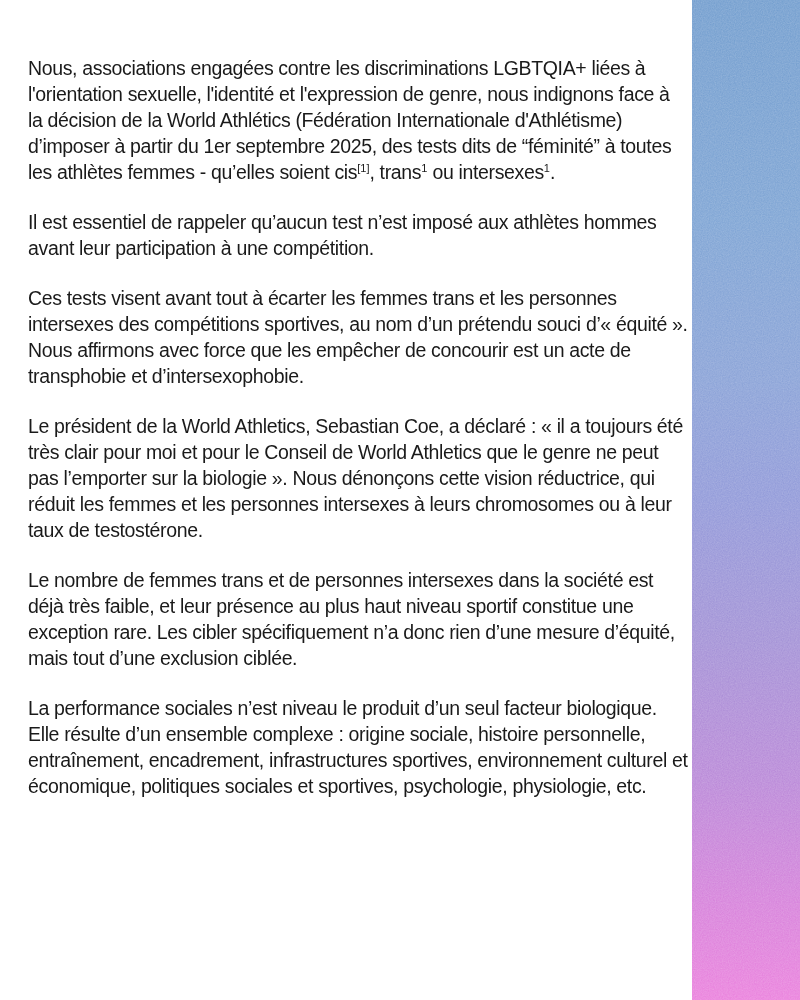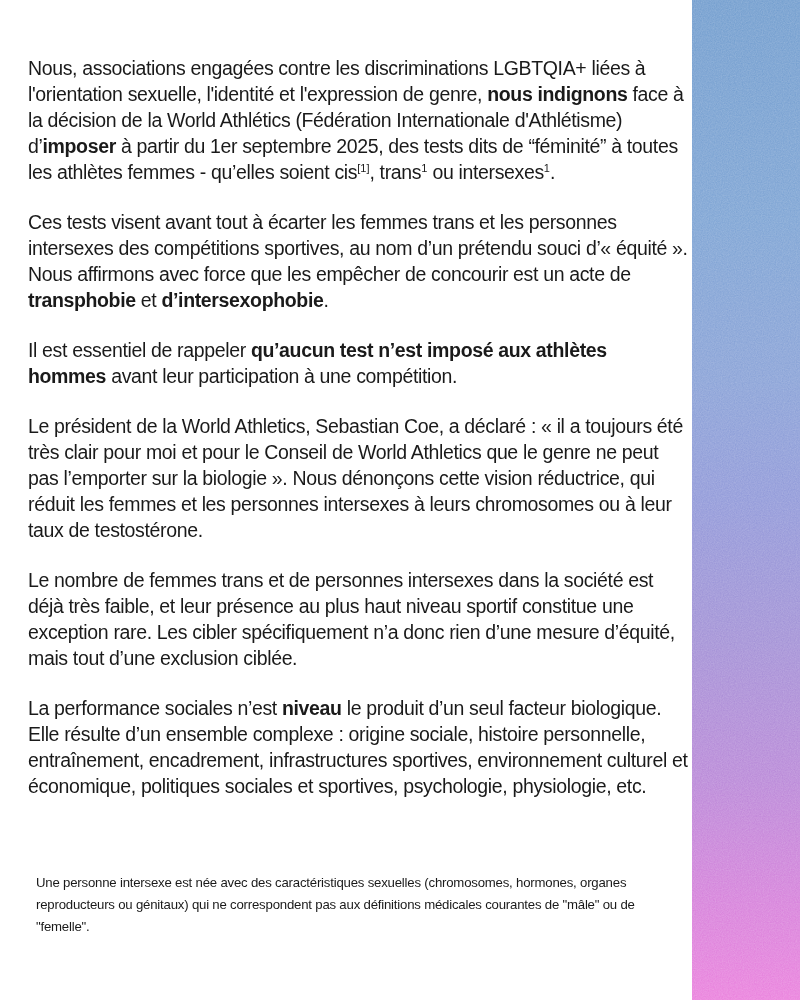--- a/index.html
+++ b/index.html
@@ -46,21 +46,21 @@
     width: 660px;
   }
   .statement p {
     margin: 0 0 24px 0;
     font-size: 19.5px;
     line-height: 26px;
     letter-spacing: -0.35px;
     font-weight: 400;
     color: #1a1a1a;
   }
-  .statement p strong { font-weight: 700; }
+  .statement p strong { font-weight: 400; }
   .statement p sup {
     font-size: 11px;
     line-height: 0;
     vertical-align: super;
     letter-spacing: 0;
   }
 
   
   .footnote {
     position: absolute;
@@ -86,22 +86,21 @@
                 0 0 0 0 1
                 0 0 0 0 1
                 0 0 0 0.45 0"></feColorMatrix>
     </filter>
     <rect width="100%" height="100%" filter="url(#grainNoise)" opacity="0.55"></rect>
   </svg>
 </div>
 
 <div class="statement">
     <p><span>Nous, associations engagées contre les discriminations LGBTQIA+ liées à l'orientation sexuelle, l'identité et l'expression de genre, </span><strong>nous indignons</strong><span> face à la décision de la World Athlétics (Fédération Internationale d'Athlétisme) d’</span><strong>imposer</strong><span> à partir du 1er septembre 2025, des tests dits de “féminité” à toutes les athlètes femmes - qu’elles soient cis</span><sup>[1]</sup><span>, trans</span><sup>1</sup><span> ou intersexes</span><sup>1</sup><span>.</span></p>
+    <p><span>Il est essentiel de rappeler </span><strong>qu’aucun test n’est imposé aux athlètes hommes</strong><span> avant leur participation à une compétition.</span></p>
     <p><span>Ces tests visent avant tout à écarter les femmes trans et les personnes intersexes des compétitions sportives, au nom d’un prétendu souci d’« équité ». Nous affirmons avec force que les empêcher de concourir est un acte de </span><strong>transphobie</strong><span> et </span><strong>d’intersexophobie</strong><span>.</span></p>
-    <p><span>Il est essentiel de rappeler </span><strong>qu’aucun test n’est imposé aux athlètes hommes</strong><span> avant leur participation à une compétition.</span></p>
     <p><span>Le président de la World Athletics, Sebastian Coe, a déclaré : « il a toujours été très clair pour moi et pour le Conseil de World Athletics que le genre ne peut pas l’emporter sur la biologie ». Nous dénonçons cette vision réductrice, qui réduit les femmes et les personnes intersexes à leurs chromosomes ou à leur taux de testostérone.</span></p>
     <p><span>Le nombre de femmes trans et de personnes intersexes dans la société est déjà très faible, et leur présence au plus haut niveau sportif constitue une exception rare. Les cibler spécifiquement n’a donc rien d’une mesure d’équité, mais tout d’une exclusion ciblée.</span></p>
     <p><span>La performance sociales n’est </span><strong>niveau</strong><span> le produit d’un seul facteur biologique. Elle résulte d’un ensemble complexe : origine sociale, histoire personnelle, entraînement, encadrement, infrastructures sportives, environnement culturel et économique, politiques sociales et sportives, psychologie, physiologie, etc.</span></p>
   </div>
 
 <div class="footnote">
-    <div>Une personne intersexe est née avec des caractéristiques sexuelles (chromosomes, hormones, organes reproducteurs ou génitaux) qui ne correspondent pas aux définitions médicales courantes de "mâle" ou de "femelle".</div>
   </div>
 
 </body></html>

